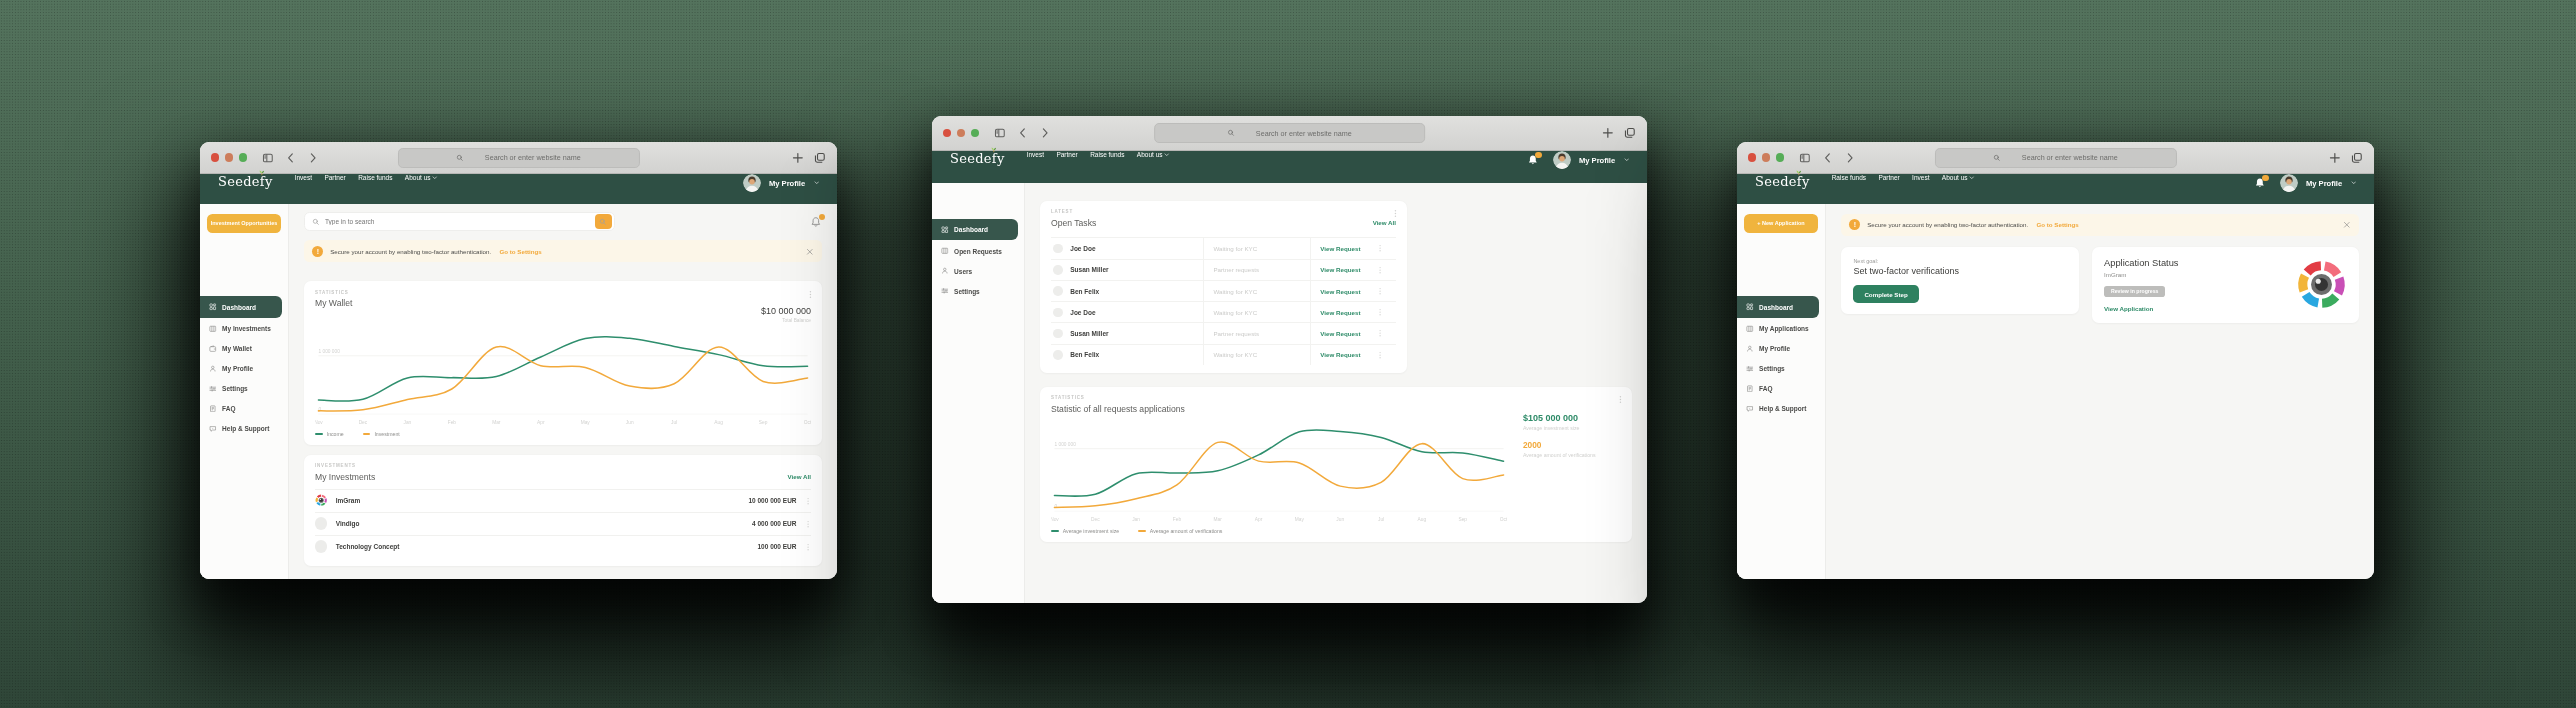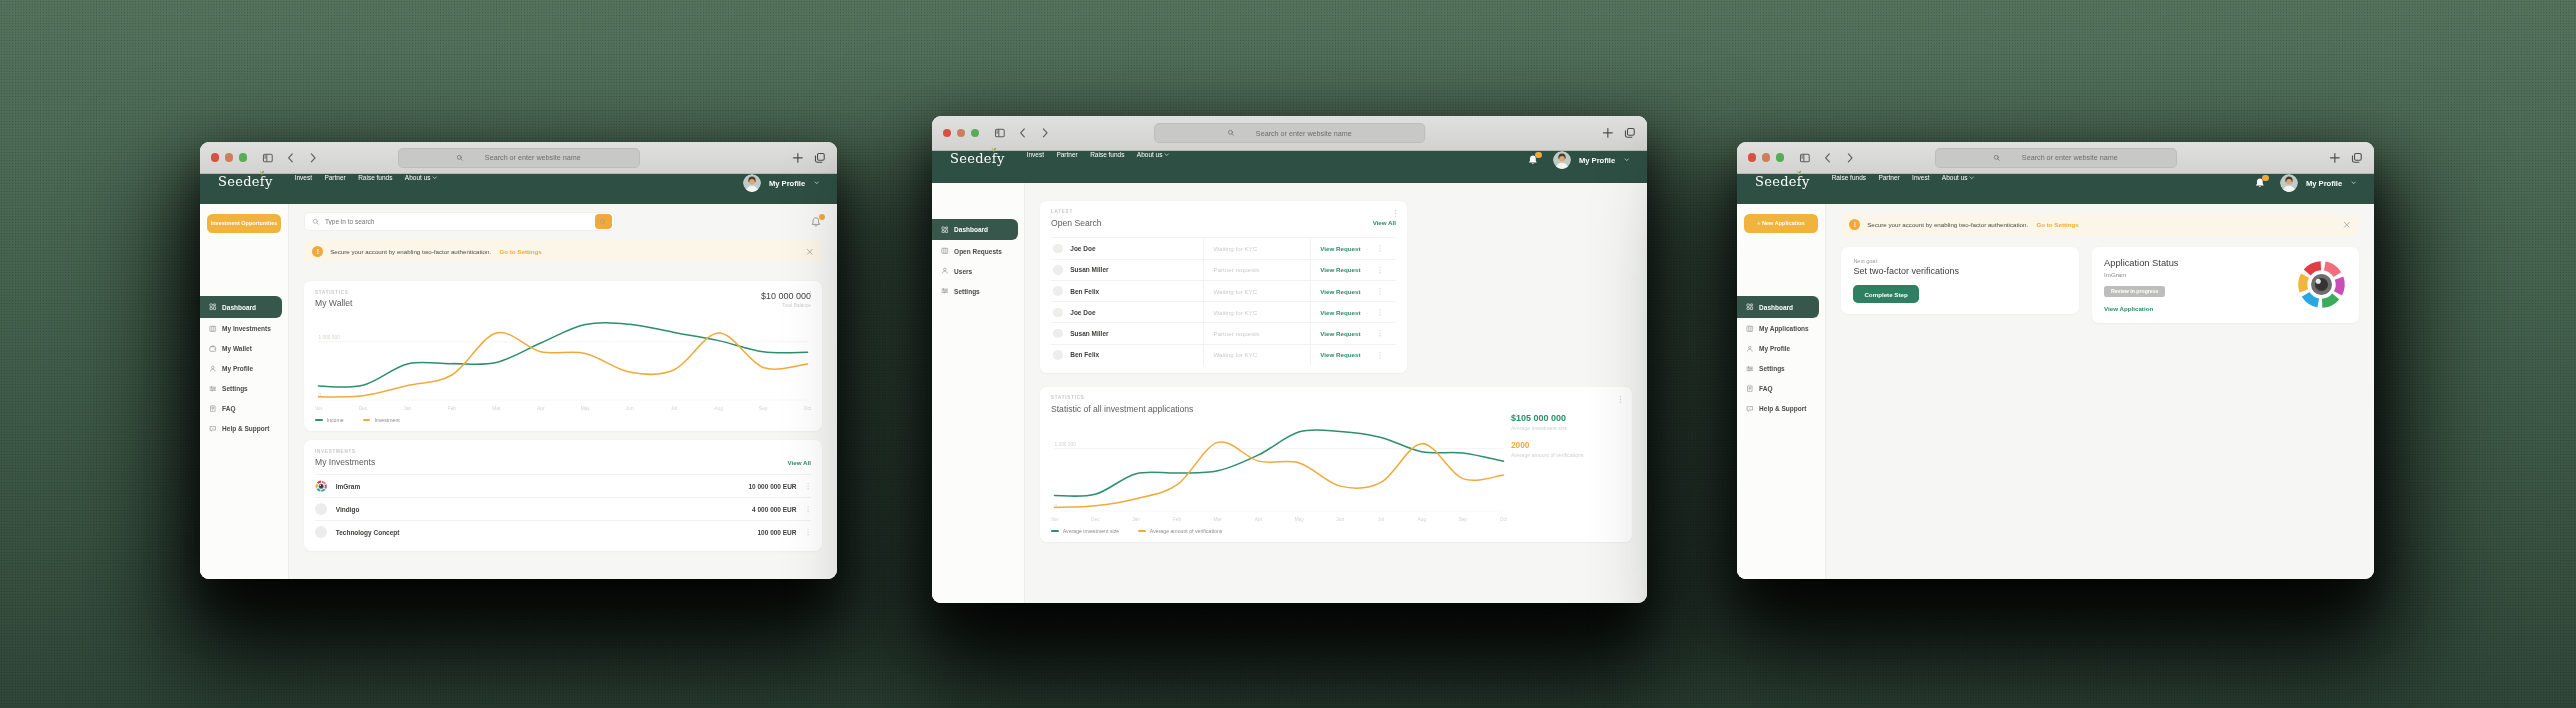--- a/index.html
+++ b/index.html
@@ -101,21 +101,21 @@
     box-shadow:0 0.7px 2.1px rgba(0,0,0,.04); }
   .eyebrow { font-size:4.5px; font-weight:bold; letter-spacing:0.8px; color:#c6c6c4; }
   .kebab { position:absolute; top:8.3px; right:8.3px; width:6.9px; height:9px; color:#d2d2d0; cursor:pointer; }
   .card-title { font-size:8.6px; color:#5d5d5b; margin-top:3.4px; }
   .view-all { margin-left:auto; font-size:6.2px; font-weight:bold; color:#2e8b68; cursor:pointer; }
 
   
   .wallet-card { margin-top:19px; }
   .w-head { display:flex; align-items:flex-start; }
   .w-amount { margin-left:auto; text-align:right; margin-top:-4.1px; }
-  .w-amount .val { font-size:9px; color:#3e3e3c; }
+  .w-amount .val { font-size:9px; color:#3e3e3c;margin-top:15px; }
   .w-amount .cap { font-size:4.8px; color:#cfcfcd; margin-top:2.1px; }
   .chart-svg { display:block; width:100%; }
   #c0 { height:101px; margin-top:2.8px; }
   #c1 { height:105px; margin-top:4.1px; }
   svg .axis { font-family:"Liberation Sans",sans-serif; font-size:7px; fill:#d2d2d0; }
   .legend { display:flex; gap:19px; margin-top:4.8px; }
   .leg-item { display:flex; align-items:center; gap:4.1px; font-size:5.2px; color:#8d8d8b; }
   .dash { width:7.6px; height:2.1px; border-radius:1.4px; }
   .dash.g { background:#2e8e6d; } .dash.o { background:#f2a93b; }
 
@@ -147,21 +147,21 @@
 
   .activity-card { flex:1; }
   .act-title { font-size:8.6px; color:#5d5d5b; margin-top:3.4px; padding-bottom:9.6px;
     border-bottom:0.7px solid #f0f0ee; }
   .act-row { display:flex; align-items:center; height:24px; border-bottom:0.7px solid #f0f0ee; }
   .act-row:last-child { border-bottom:none; }
   .act-label { font-size:6.5px; font-weight:bold; color:#3e3e3c; }
   .act-age { margin-left:auto; font-size:5.2px; color:#d0d0ce; }
 
   .stats-card { margin-top:13.8px; }
-  .metrics { position:absolute; top:26px; right:18px; width:103px; }
+  .metrics { position:absolute; top:26px; right:6px; width:103px; }
   .metric-val.green { font-size:9px; font-weight:bold; color:#2e8b68; }
   .metric-val.orange { font-size:8.3px; font-weight:bold; color:#f2a93b; }
   .metric-lab { font-size:5.2px; color:#d0d0ce; margin:2.1px 0 8.3px; }
   .stats-chart-wrap { width:calc(100% - 114px); }
 
   
   .goal-card { flex:0 0 46%; padding:11px 12.4px; }
   .goal-eyebrow { font-size:5.5px; color:#9a9a98; }
   .goal-title { font-size:9px; color:#3c3c3a; margin-top:2.8px; }
   .btn-green { margin-top:9px; background:#2e8160; color:#fff; border:none; border-radius:4.8px;
@@ -624,21 +624,21 @@
     </div>
 
     <div class="main">
       <div class="row-cards" style="margin-top:0">
         <div class="card tasks-card">
           <div class="eyebrow">LATEST</div>
           <svg class="kebab" viewBox="0 0 10 13" width="6.9" height="9">
               <use href="#i-kebab"></use>
             </svg>
           <div class="tasks-head">
-            <div class="card-title" style="margin-top:0">Open Search</div>
+            <div class="card-title" style="margin-top:0">Open Tasks</div>
             <span class="view-all">View All</span>
           </div>
           <div class="task-rows">
             <div class="task-row">
               <div class="t-cell t-who">
                   <span class="ava-sm"></span>
                   <span class="t-name">Joe Doe</span>
                 </div>
               <div class="t-cell t-status">Waiting for KYC</div>
               <div class="t-cell t-action">
@@ -716,21 +716,21 @@
           </div>
         </div>
 
       </div>
 
       <div class="card stats-card">
         <div class="eyebrow">STATISTICS</div>
         <svg class="kebab" viewBox="0 0 10 13" width="6.9" height="9">
             <use href="#i-kebab"></use>
           </svg>
-        <div class="card-title">Statistic of all investment applications</div>
+        <div class="card-title">Statistic of all requests applications</div>
         <div class="metrics">
           <div class="metric-val green">$105 000 000</div>
           <div class="metric-lab">Average investment size</div>
           <div class="metric-val orange">2000</div>
           <div class="metric-lab">Average amount of verifications</div>
         </div>
         <div class="stats-chart-wrap">
           <svg id="c1" class="chart-svg" viewBox="0 0 662 152">
               <line x1="5" y1="44.285714285714285" x2="657" y2="44.285714285714285" stroke="#ededeb" stroke-width="1"></line>
               <line x1="5" y1="135" x2="657" y2="135" stroke="#f5f5f3" stroke-width="1"></line>

